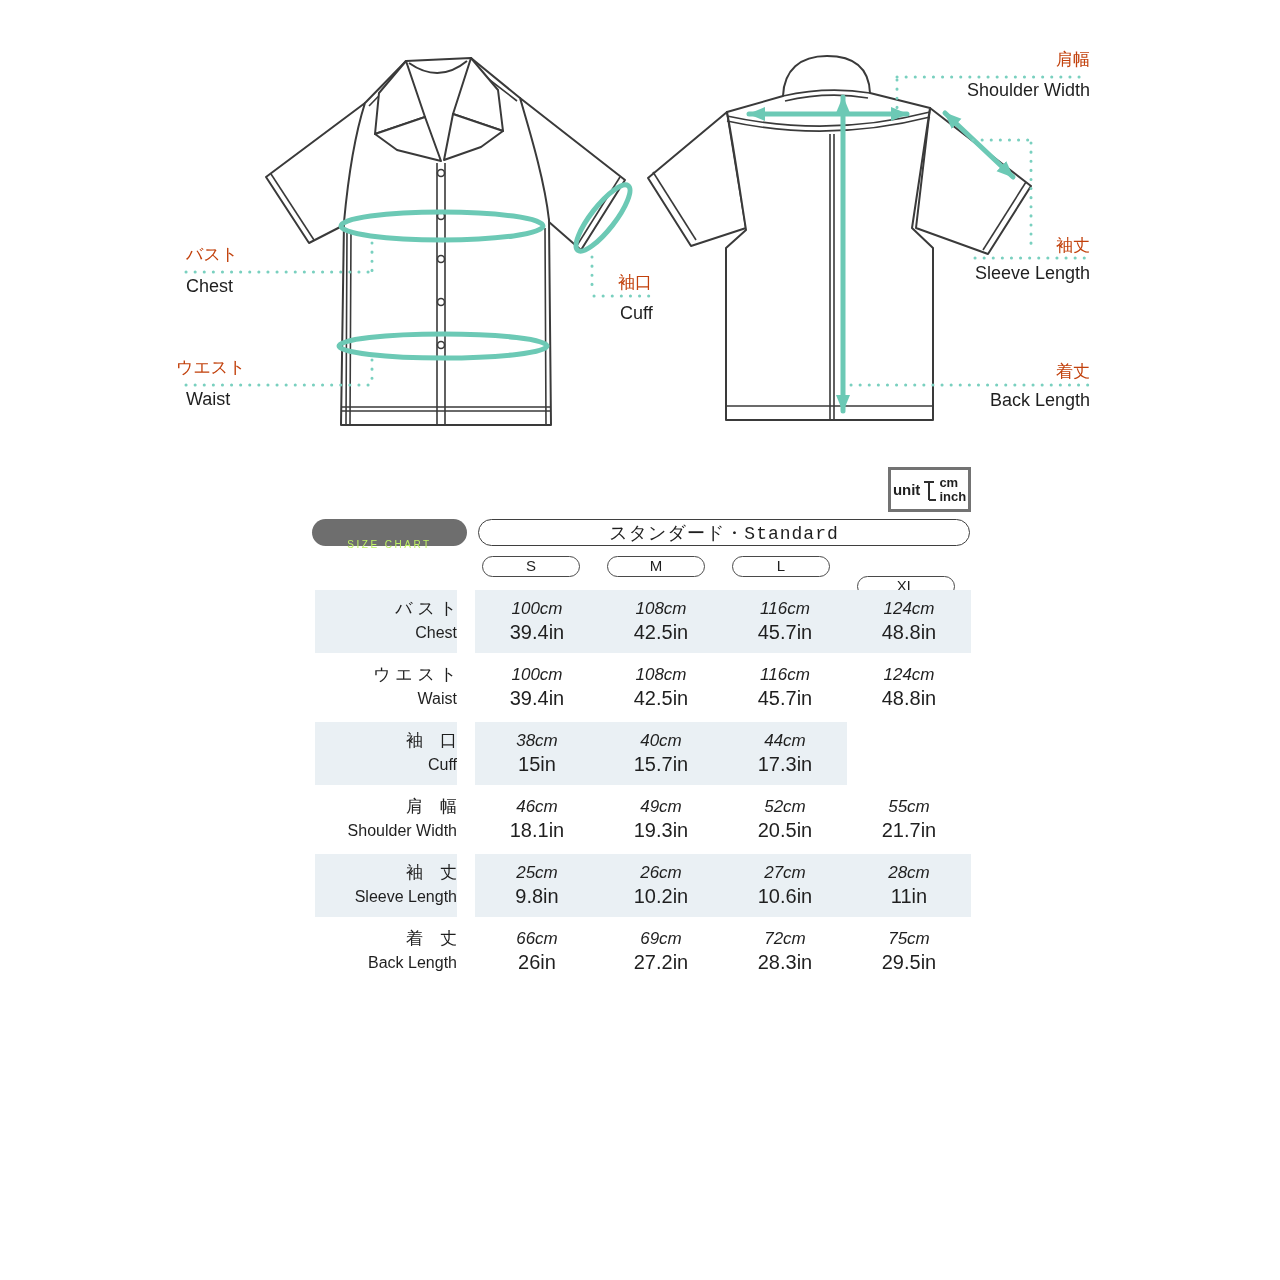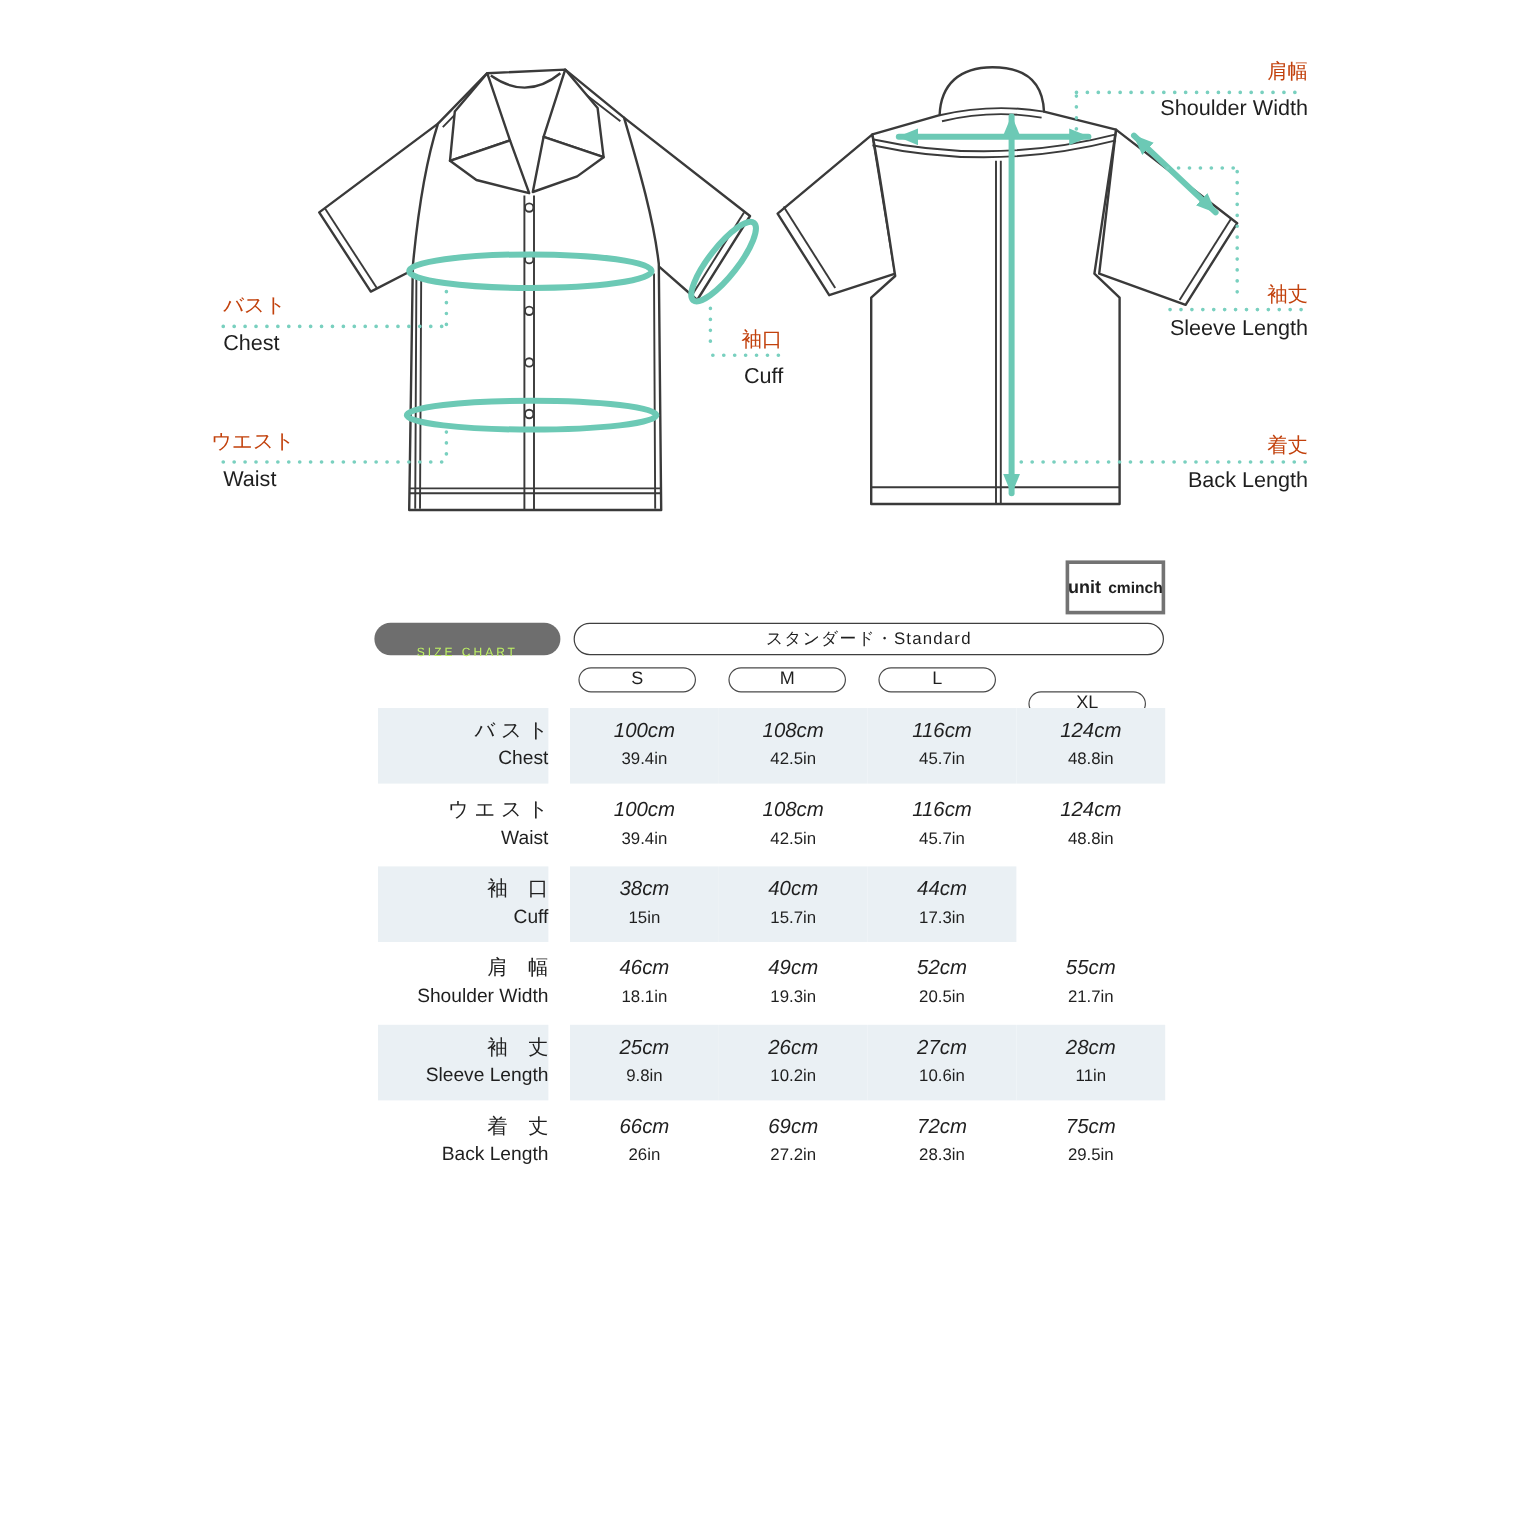--- a/index.html
+++ b/index.html
@@ -6,38 +6,38 @@
   .canvas{position:relative;width:1280px;height:1280px;background:#fff;overflow:hidden;
           font-family:"Liberation Sans","DejaVu Sans",sans-serif;color:#1f1f1f;}
   .abs{position:absolute;}
   .jp-label{font-size:17px;line-height:20px;color:#c2410c;white-space:nowrap;}
   .en-label{font-size:18px;line-height:21px;color:#1f1f1f;white-space:nowrap;}
   .right-group{text-align:right;}
   
   .unit-box{left:888px;top:467px;width:83px;height:45px;border:3px solid #737373;
             display:flex;align-items:center;justify-content:center;gap:3px;box-sizing:border-box;background:#fff;}
   .unit-word{font-size:15px;font-weight:bold;letter-spacing:0px;}
-  .unit-units{display:flex;flex-direction:row;line-height:14px;font-size:13px;font-weight:bold;}
+  .unit-units{display:flex;flex-direction:column;line-height:14px;font-size:13px;font-weight:bold;}
   
   .pill{box-sizing:border-box;border-radius:14px;display:flex;align-items:center;justify-content:center;}
   .size-chart-pill{left:312px;top:519px;width:155px;height:27px;background:#6e6e6e;}
   .size-chart-pill span{color:#bef264;font-size:10px;letter-spacing:2.5px;margin-top:23px;}
   .standard-pill{left:478px;top:519px;width:492px;height:27px;border:1.5px solid #3f3f3f;background:#fff;}
-  .standard-pill span{font-size:14px;letter-spacing:1px;}
+  .standard-pill span{font-size:18px;letter-spacing:1px;font-family:Liberation Mono, monospace;}
   .size-pill{position:absolute;top:0;width:98px;height:21px;border:1.5px solid #4a4a4a;border-radius:11px;
              box-sizing:border-box;background:#fff;text-align:center;font-size:15px;line-height:18px;}
   
   .table{position:absolute;left:315px;top:590px;width:656px;}
   .trow{display:flex;height:63px;margin-bottom:3px;}
   .tlabel{width:142px;margin-right:18px;padding:7px 0 0 12px;box-sizing:border-box;text-align:right;}
   .tlabel .jp{font-size:17px;line-height:23px;white-space:nowrap;}
   .tlabel .en{font-size:16px;line-height:25px;white-space:nowrap;}
   .tcell{width:124px;text-align:center;padding-top:7px;box-sizing:border-box;}
   .tcell .cm{font-size:17px;line-height:23px;font-style:italic;}
-  .tcell .in{font-size:14px;line-height:25px;}
+  .tcell .in{font-size:20px;line-height:25px;}
   .alt .tlabel,.alt .tcell{background:#eaf0f4;}
 </style>
 </head>
 <body>
 
 <div class="canvas">
 
   <svg class="abs" style="left:0;top:0" width="1280" height="470" viewBox="0 0 1280 470">
     <defs>
       <marker id="ah" markerUnits="userSpaceOnUse" markerWidth="18" markerHeight="16" refX="16" refY="7" orient="auto-start-reverse">

